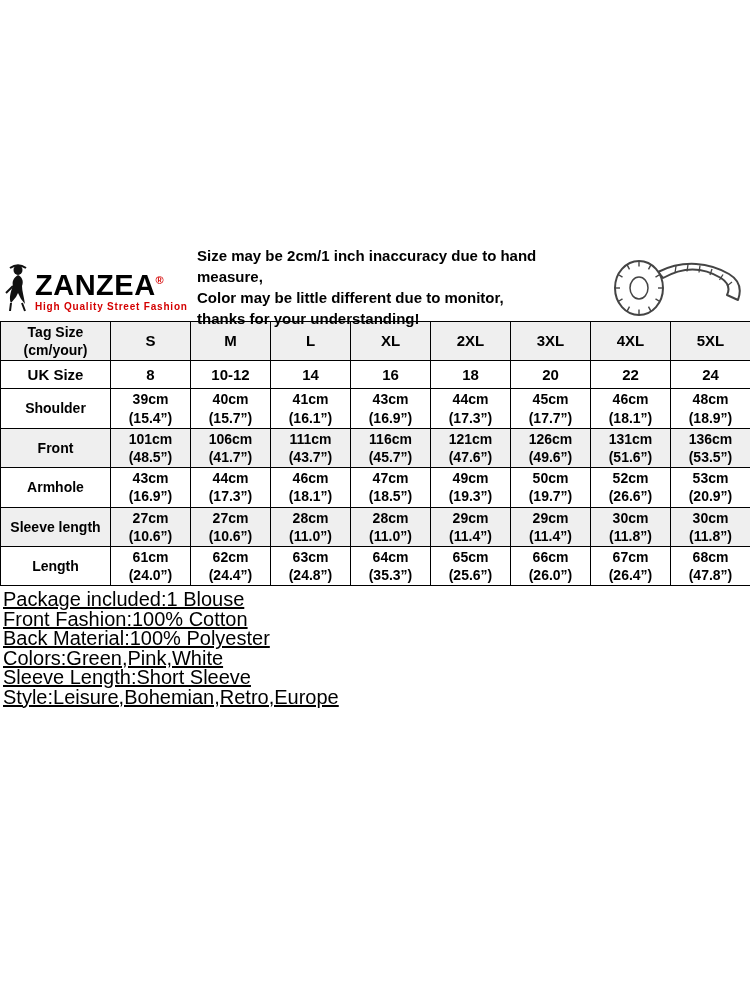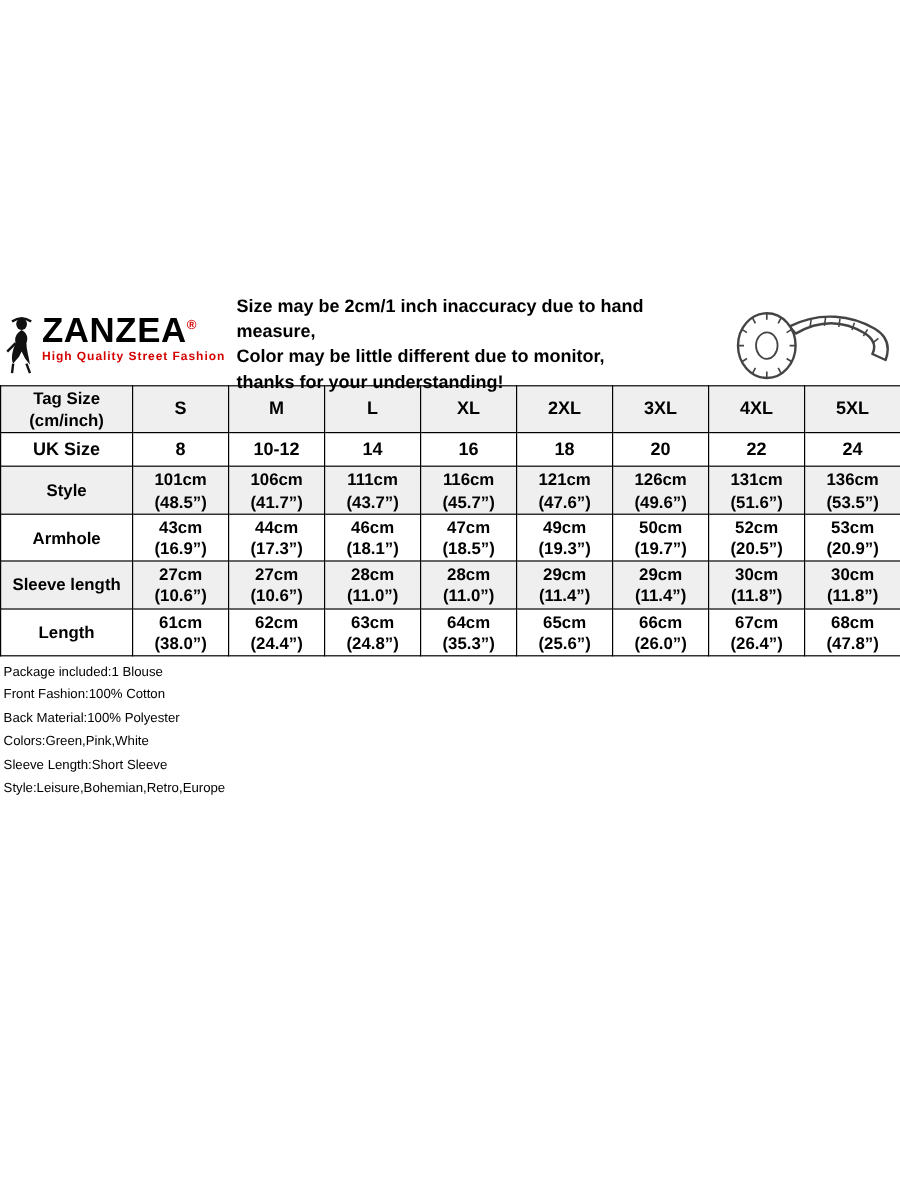--- a/index.html
+++ b/index.html
@@ -27,21 +27,21 @@
   
   .header {
     display: flex;
     align-items: center;
     height: 68px;
     padding: 0 6px 0 2px;
     box-sizing: border-box;
   }
   .logo {
     display: flex;
-    align-items: flex-start;
+    align-items: flex-end;
     width: 195px;
     flex: 0 0 auto;
   }
   .logo-text { margin-left: 3px; }
   .brand-name {
     font-size: 29px;
     font-weight: bold;
     letter-spacing: 0.5px;
     line-height: 1;
     white-space: nowrap;
@@ -95,23 +95,24 @@
   }
   tr.size-row th, tr.size-row td { height: 25px; font-size: 15px; }
   tr.first-row th { font-size: 14px; }
   tr.first-row th, tr.first-row td { height: 34px; }
   tr.measure-row th, tr.measure-row td { height: 36px; }
   tr.shaded { background: #efefef; }
 
   
   .details {
     padding: 4px 3px 0 3px;
-    font-size: 11px;
+    font-size: 20px;
     line-height: 19.5px;
     font-weight: normal;
+    text-decoration: underline;
   }
 </style>
 </head>
 <body>
 
 <div class="page">
   <div class="content">
 
     <div class="header">
       <div class="logo">
@@ -173,43 +174,62 @@
           <col style="width:80px">
           <col style="width:80px">
         <col style="width:80px">
           <col style="width:80px">
           <col style="width:80px">
           <col style="width:80px">
       </colgroup>
       <tbody id="table-body">
           <tr class="size-row first-row shaded">
             <th>Tag Size
-(cm/inch)</th>
+(cm/your)</th>
             <td>S</td>
             <td>M</td>
             <td>L</td>
             <td>XL</td>
             <td>2XL</td>
             <td>3XL</td>
             <td>4XL</td>
             <td>5XL</td>
           </tr>
           <tr class="size-row">
             <th>UK Size</th>
             <td>8</td>
             <td>10-12</td>
             <td>14</td>
             <td>16</td>
             <td>18</td>
             <td>20</td>
             <td>22</td>
             <td>24</td>
           </tr>
+          <tr class="measure-row">
+            <th>Shoulder</th>
+            <td>39cm
+(15.4”)</td>
+            <td>40cm
+(15.7”)</td>
+            <td>41cm
+(16.1”)</td>
+            <td>43cm
+(16.9”)</td>
+            <td>44cm
+(17.3”)</td>
+            <td>45cm
+(17.7”)</td>
+            <td>46cm
+(18.1”)</td>
+            <td>48cm
+(18.9”)</td>
+          </tr>
           <tr class="measure-row shaded">
-            <th>Style</th>
+            <th>Front</th>
             <td>101cm
 (48.5”)</td>
             <td>106cm
 (41.7”)</td>
             <td>111cm
 (43.7”)</td>
             <td>116cm
 (45.7”)</td>
             <td>121cm
 (47.6”)</td>
@@ -228,21 +248,21 @@
 (17.3”)</td>
             <td>46cm
 (18.1”)</td>
             <td>47cm
 (18.5”)</td>
             <td>49cm
 (19.3”)</td>
             <td>50cm
 (19.7”)</td>
             <td>52cm
-(20.5”)</td>
+(26.6”)</td>
             <td>53cm
 (20.9”)</td>
           </tr>
           <tr class="measure-row shaded">
             <th>Sleeve length</th>
             <td>27cm
 (10.6”)</td>
             <td>27cm
 (10.6”)</td>
             <td>28cm
@@ -254,21 +274,21 @@
             <td>29cm
 (11.4”)</td>
             <td>30cm
 (11.8”)</td>
             <td>30cm
 (11.8”)</td>
           </tr>
           <tr class="measure-row">
             <th>Length</th>
             <td>61cm
-(38.0”)</td>
+(24.0”)</td>
             <td>62cm
 (24.4”)</td>
             <td>63cm
 (24.8”)</td>
             <td>64cm
 (35.3”)</td>
             <td>65cm
 (25.6”)</td>
             <td>66cm
 (26.0”)</td>

